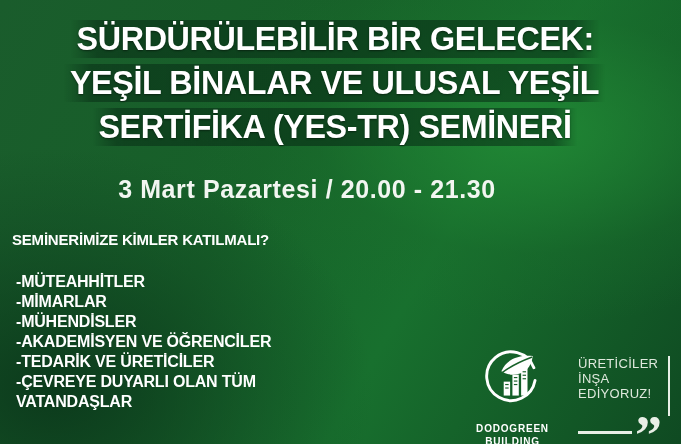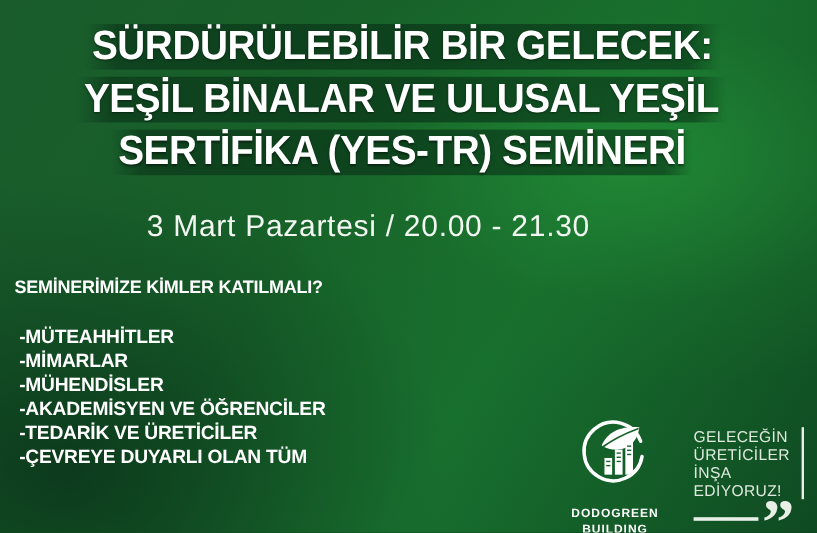--- a/index.html
+++ b/index.html
@@ -58,21 +58,21 @@
 
   
   .date-line {
     position: absolute;
     top: 175px;
     left: 0;
     width: 614px;
     text-align: center;
     color: #f2f6f1;
     font-size: 25px;
-    font-weight: 400;
+    font-weight: 700;
     letter-spacing: 0.6px;
     white-space: nowrap;
   }
 
   
   .question {
     position: absolute;
     top: 231px;
     left: 12px;
     color: #ffffff;
@@ -189,20 +189,21 @@
 
   <div class="question">SEMİNERİMİZE KİMLER KATILMALI?</div>
 
   <ul class="audience">
     <li>-MÜTEAHHİTLER</li>
     <li>-MİMARLAR</li>
     <li>-MÜHENDİSLER</li>
     <li>-AKADEMİSYEN VE ÖĞRENCİLER</li>
     <li>-TEDARİK VE ÜRETİCİLER</li>
     <li>-ÇEVREYE DUYARLI OLAN TÜM</li>
+    <li>VATANDAŞLAR</li>
   </ul>
 
   <div class="logo-block">
     <svg class="logo-mark" viewBox="0 0 100 100">
 
       <path d="M86 34 A42 42 0 1 0 88 56" fill="none" stroke="#ffffff" stroke-width="5" stroke-linecap="round"></path>
 
       <path d="M30 40 C40 16 66 12 84 14 C82 34 68 48 46 46 C40 45 34 43 30 40 Z" fill="#ffffff"></path>
       <path d="M32 42 C48 30 66 22 82 16" fill="none" stroke="#176129" stroke-width="2.6" stroke-linecap="round"></path>
 
@@ -220,21 +221,20 @@
       <rect x="66.5" y="52" width="6" height="2" fill="#176129"></rect>
     </svg>
     <div class="logo-word">
       <div>DODOGREEN</div>
       <div>BUILDING</div>
     </div>
   </div>
 
   <div class="slogan-block">
     <div class="slogan-text">
-      <span>GELECEĞİN</span>
       <span>ÜRETİCİLER</span>
       <span>İNŞA</span>
       <span>EDİYORUZ!</span>
     </div>
     <div class="slogan-rule-v"></div>
     <div class="slogan-rule-h"></div>
     <div class="slogan-quote">”</div>
   </div>
 
 </div>

